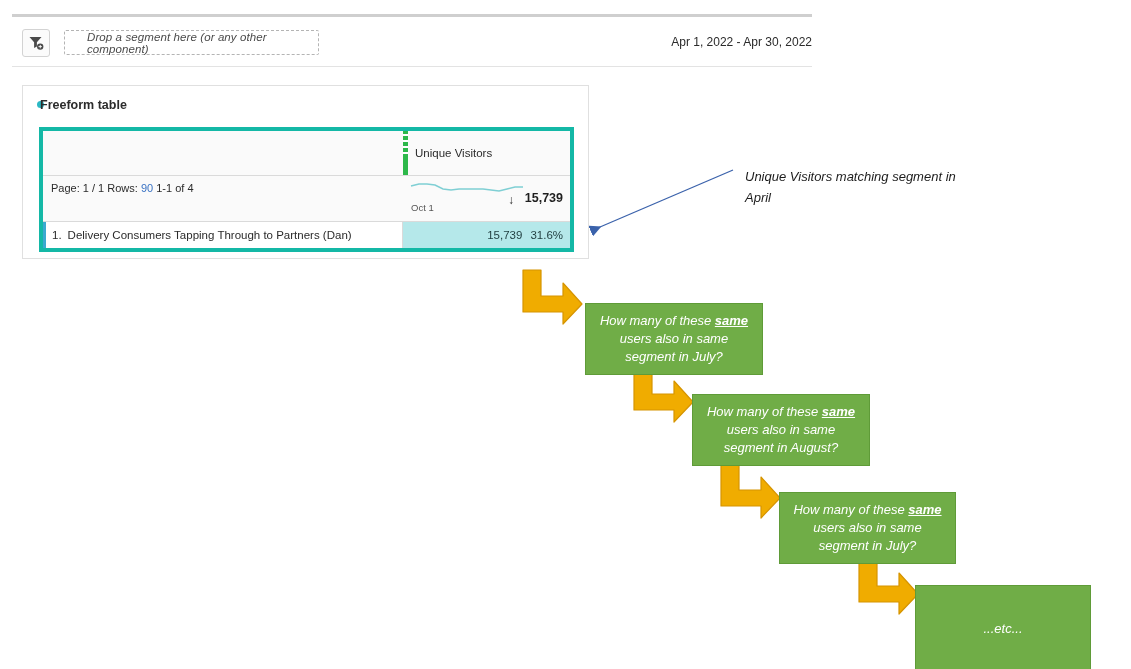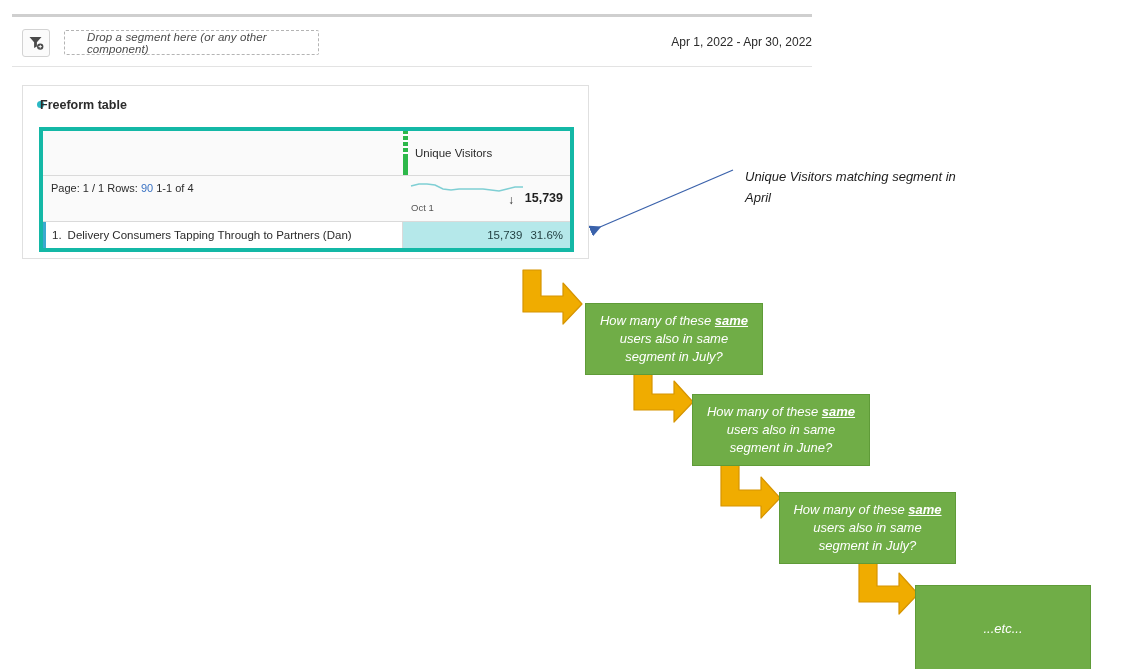--- a/index.html
+++ b/index.html
@@ -389,21 +389,21 @@
     <span>How many of these </span><u>same</u><br>
     <span>users also in same</span><br>
     <span>segment in July?</span>
   </div>
 </div>
 
 <div class="gbox" style="left:692px; top:373px; width:178px; height:72px;">
   <div>
     <span>How many of these </span><u>same</u><br>
     <span>users also in same</span><br>
-    <span>segment in June?</span>
+    <span>segment in August?</span>
   </div>
 </div>
 
 <div class="gbox" style="left:779px; top:471px; width:177px; height:72px;">
   <div>
     <span>How many of these </span><u>same</u><br>
     <span>users also in same</span><br>
     <span>segment in July?</span>
   </div>
 </div>

